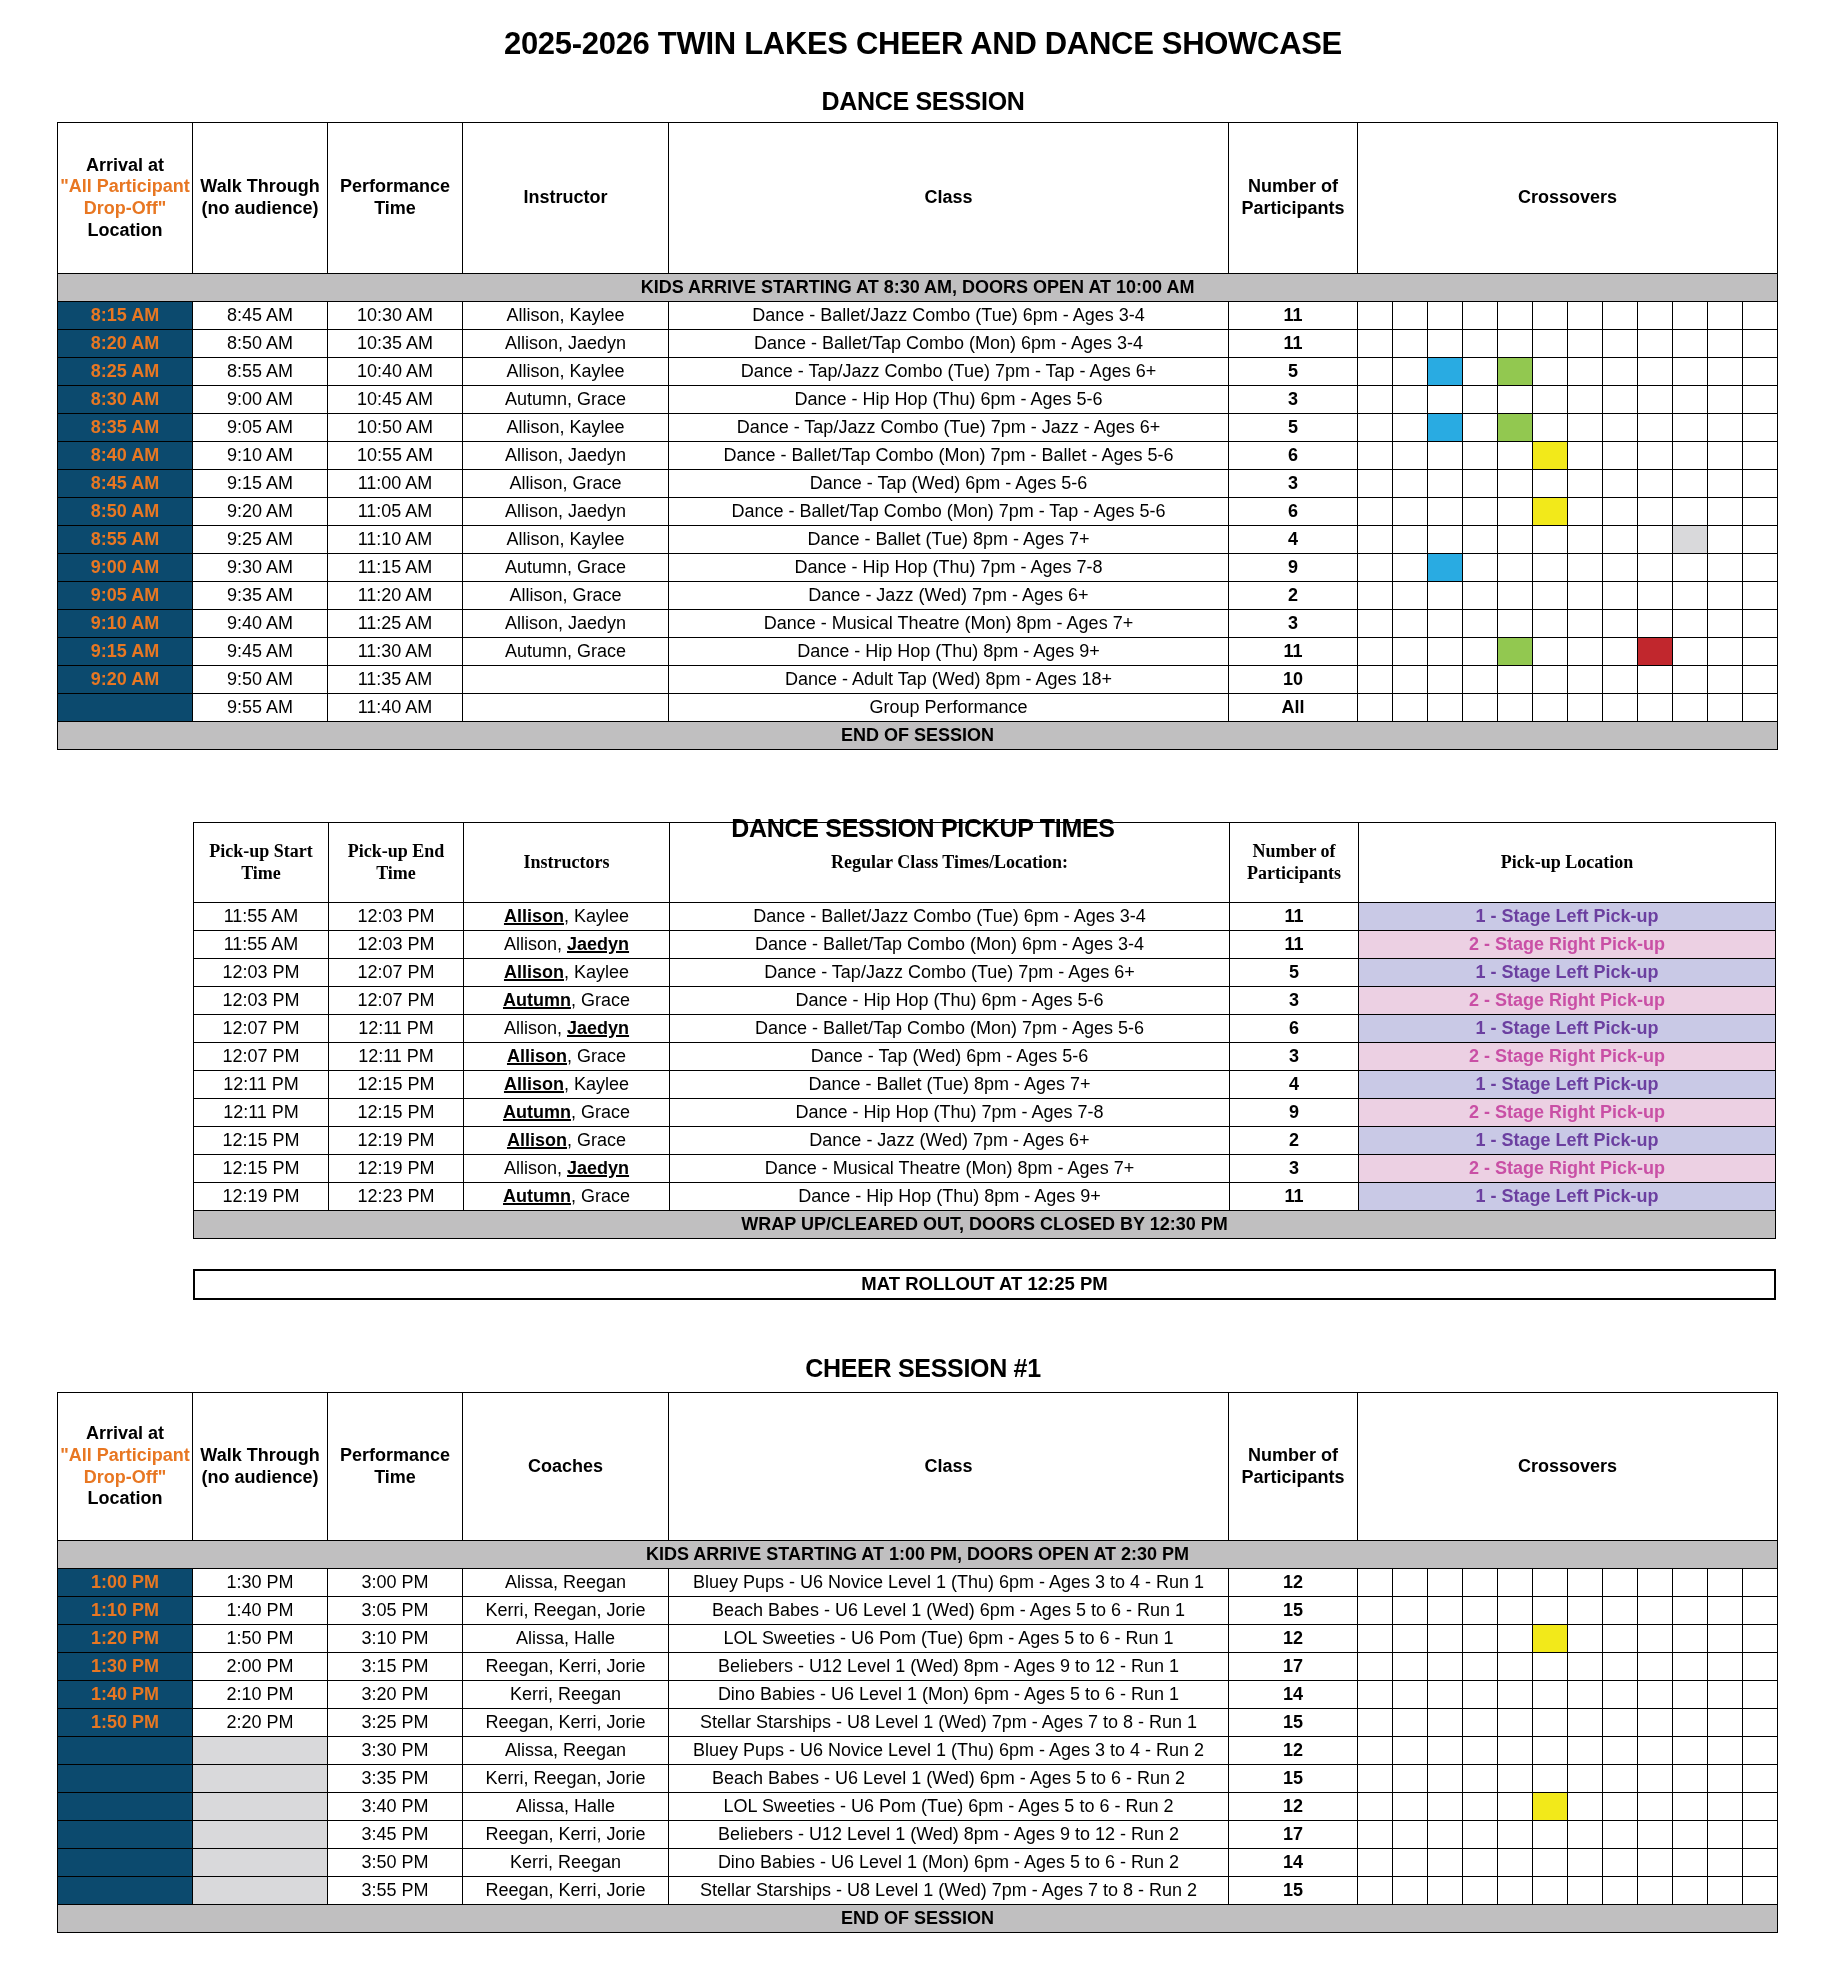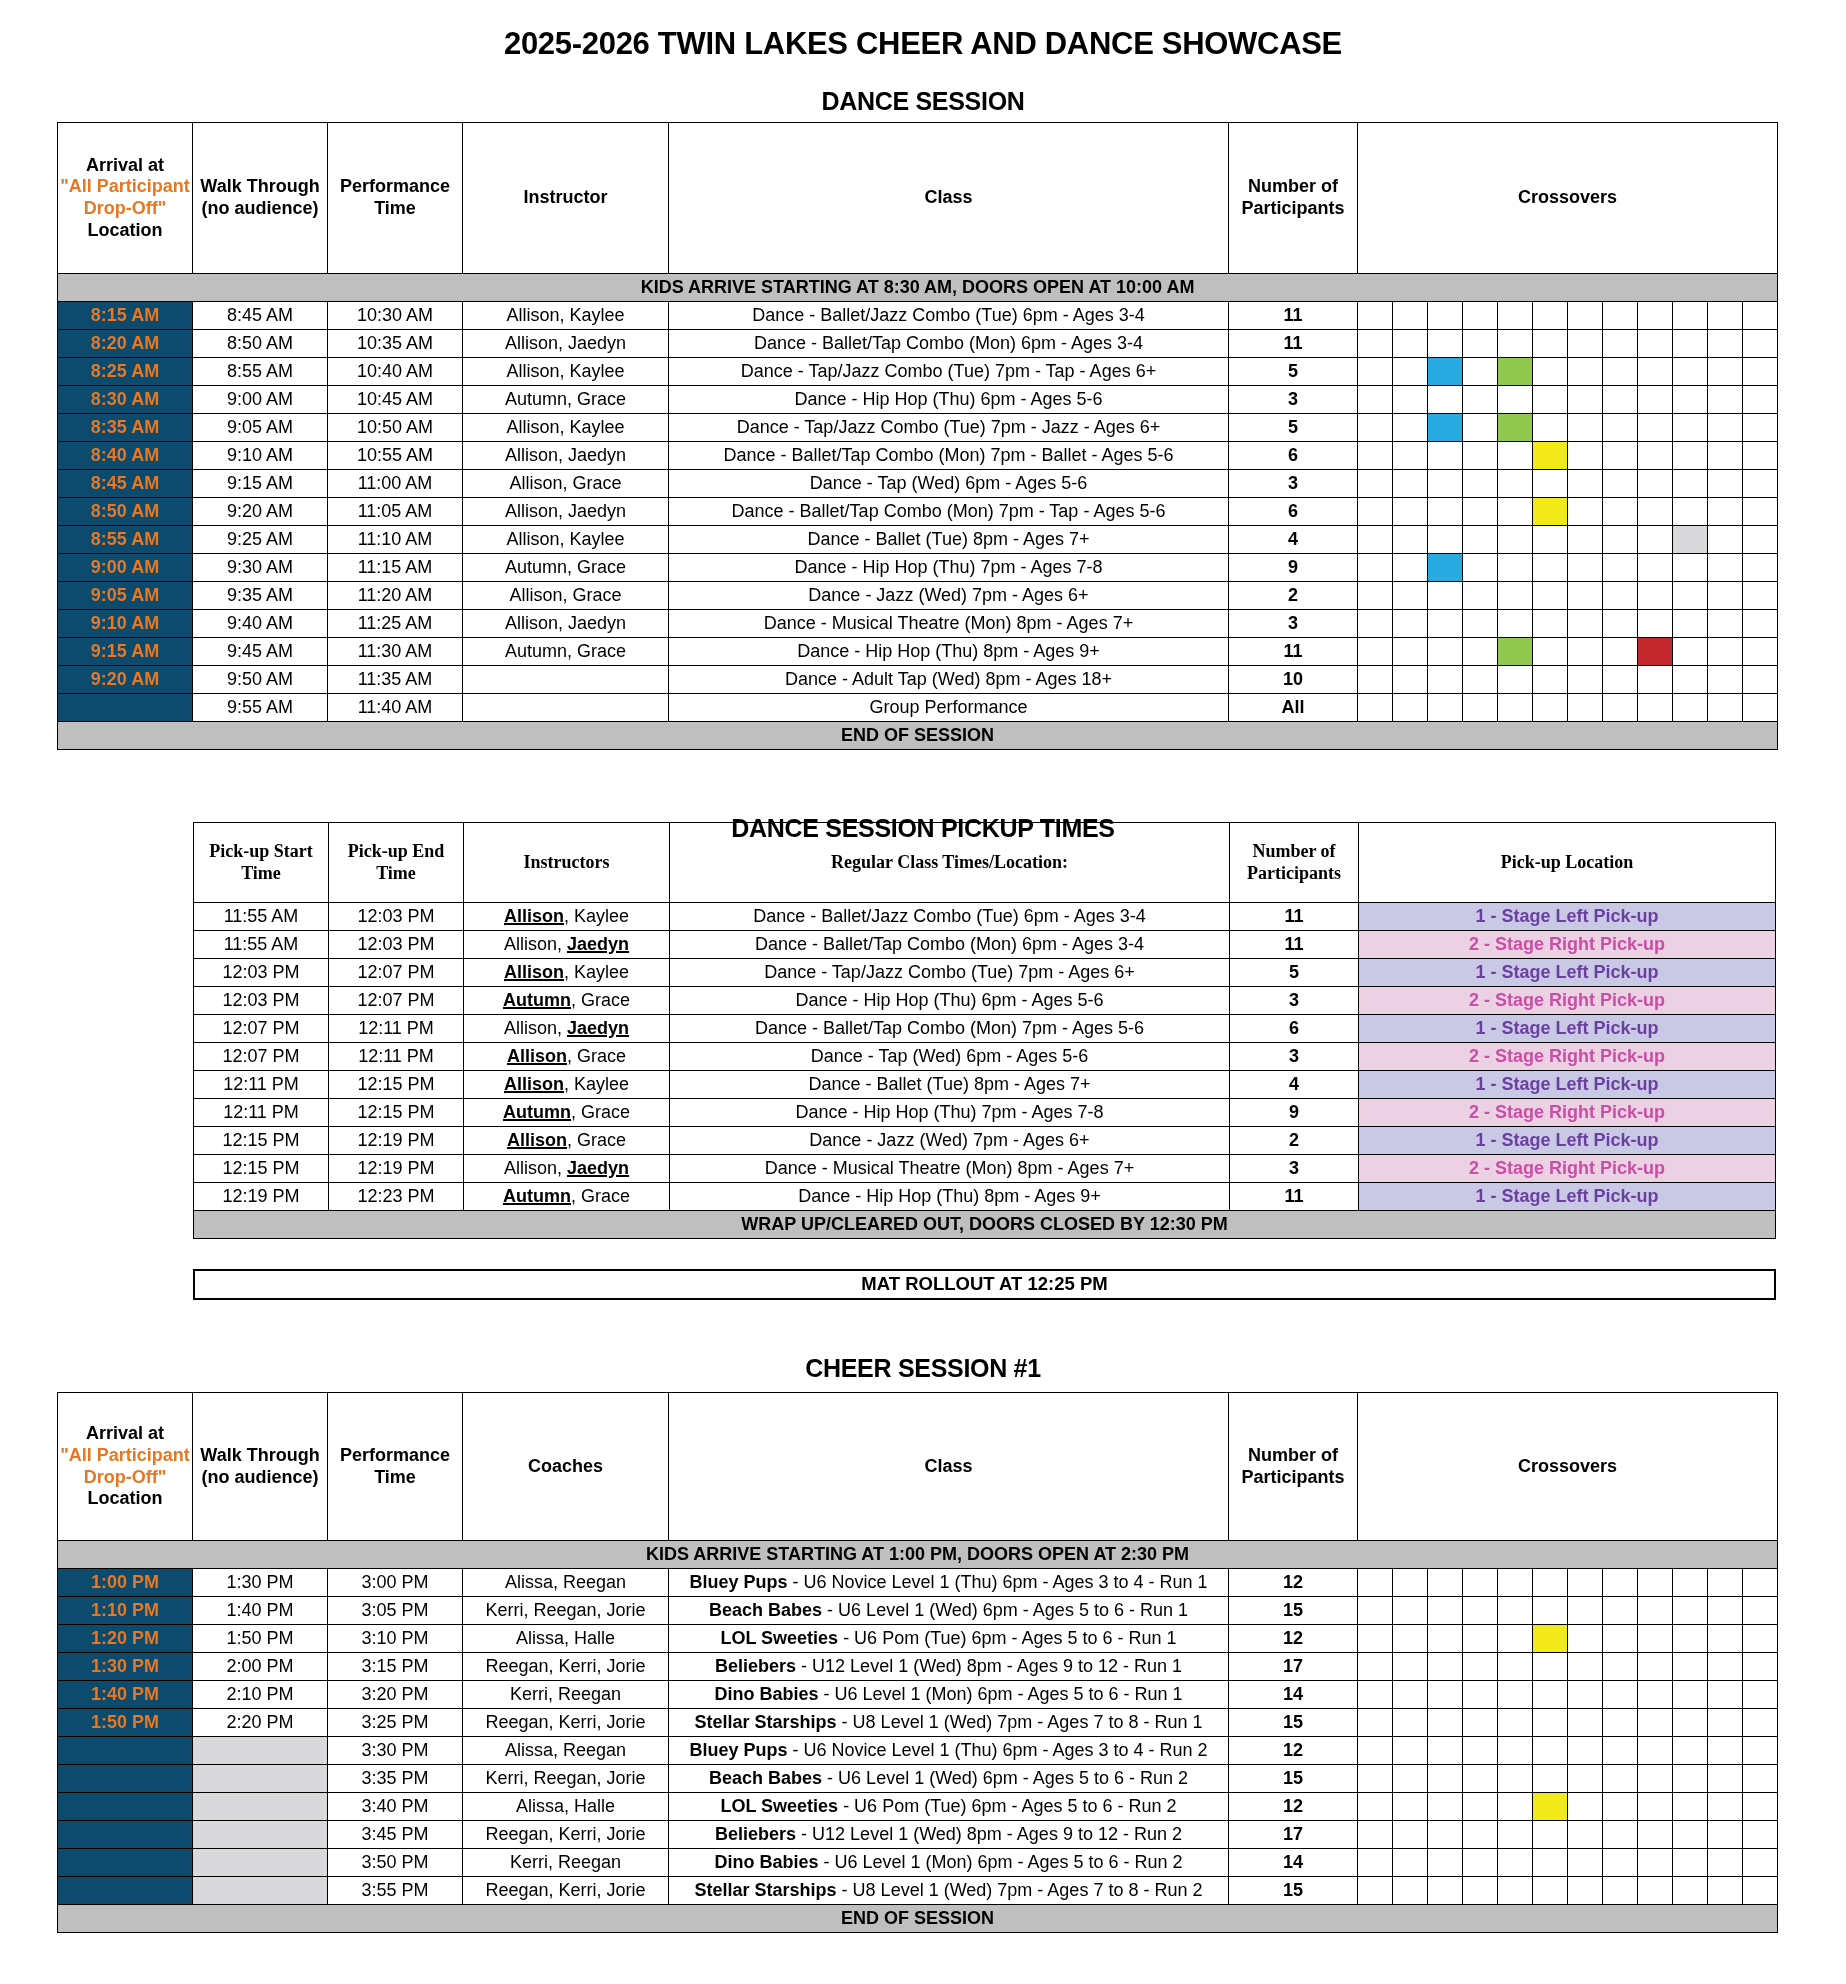--- a/index.html
+++ b/index.html
@@ -10,21 +10,21 @@
   .sec-title { font-size: 25px; letter-spacing: -0.3px; }
   table { border-collapse: collapse; position: absolute; table-layout: fixed; }
   td, th { border: 1.8px solid #000; text-align: center; vertical-align: middle; font-size: 18px; line-height: 1.2; overflow: hidden; white-space: nowrap; }
   th { font-weight: bold; font-size: 18px; white-space: normal; }
   .orange { color: #e87722; }
   .arrive-cell { background: #0c4a6e; color: #e87722; font-weight: bold; }
   .banner td { background: #c0bfc0; font-weight: bold; font-size: 18px; }
   .num { font-weight: bold; margin-left: 32px; }
   .x-cell { padding: 0; border-width: 1.8px; }
   .grey-fill { background: #d9d9db; }
-  .bold-name { font-weight: bold; }
+  .bold-name { font-weight: normal; }
   .u-name { font-weight: bold; text-decoration: underline; text-decoration-thickness: 1.8px; }
   .loc-left { background: #c9c9e6; color: #6b3fa0; font-weight: bold; }
   .loc-right { background: #ecd0e3; color: #c94fa5; font-weight: bold; }
   .mat-box { position: absolute; left: 193px; top: 1269px; width: 1583px; height: 31px; border: 2.5px solid #000; text-align: center; font-weight: bold; font-size: 18.5px; line-height: 26px; }
 </style>
 </head>
 <body>
 
 <div class="title main-title">2025-2026 TWIN LAKES CHEER AND DANCE SHOWCASE</div>
 

